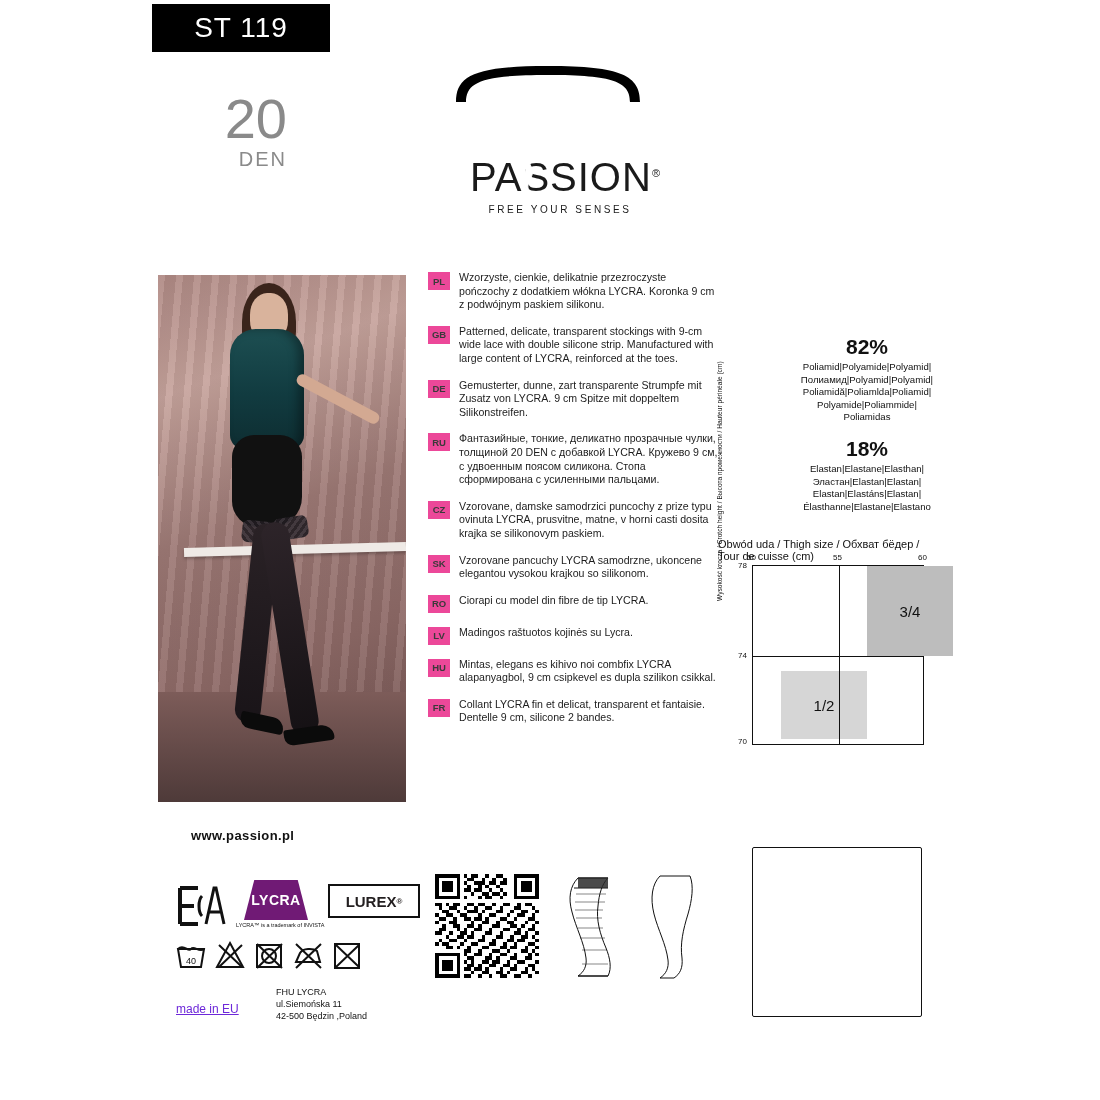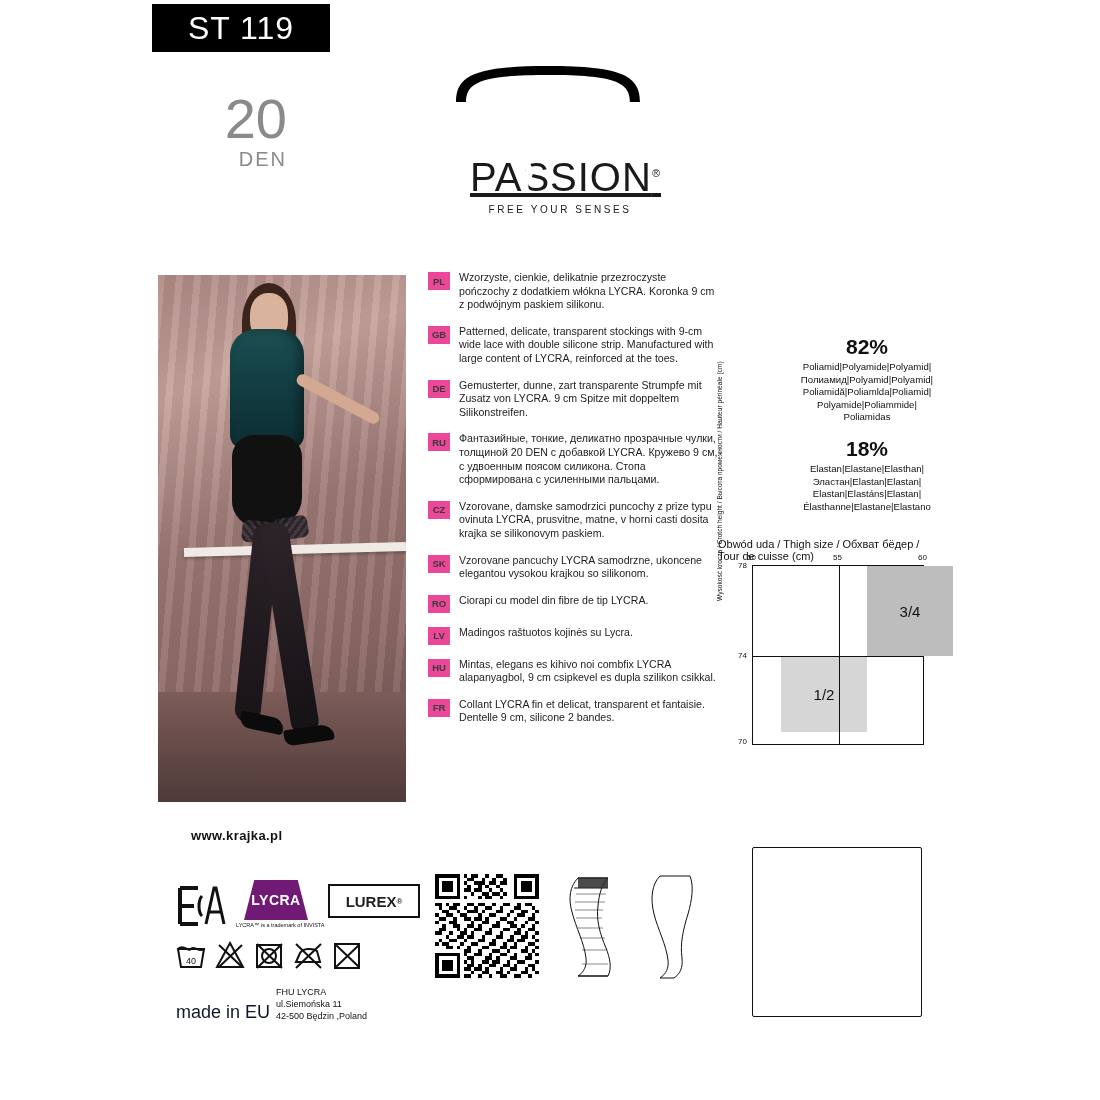--- a/index.html
+++ b/index.html
@@ -12,33 +12,33 @@
     position:relative;
     overflow:hidden;
   }
 
   
   .sku-badge{
     position:absolute; left:152px; top:4px;
     width:178px; height:48px;
     background:#000; color:#fff;
     display:flex; align-items:center; justify-content:center;
-    font-size:32px; letter-spacing:1px; font-weight:400;
+    font-size:28px; letter-spacing:1px; font-weight:400;
   }
   .den-block{ position:absolute; left:197px; top:92px; text-align:right; width:90px;}
   .den-number{ font-size:56px; color:#8a8a8a; line-height:54px; font-weight:400;}
   .den-label{ font-size:20px; color:#8a8a8a; letter-spacing:2px; margin-top:2px;}
 
   
   .hanger{ position:absolute; left:452px; top:62px; width:192px; height:42px;}
   .hanger svg{ display:block; }
 
   
   .brand{ position:absolute; left:470px; top:155px; width:180px; text-align:center;}
-  .brand-name{ font-size:40px; letter-spacing:1px; font-weight:400; color:#1a1a1a; position:relative; display:inline-block;text-decoration:underline;}
+  .brand-name{ font-size:40px; letter-spacing:1px; font-weight:400; color:#1a1a1a; position:relative; display:inline-block;}
   .brand-name .reg{ font-size:11px; vertical-align:super;}
   .brand-tag{ font-size:10px; letter-spacing:2.6px; color:#1a1a1a; margin-top:4px;}
   .brand-flame{ position:absolute; left:46px; top:-2px; width:20px; height:40px; pointer-events:none;}
 
   
   .photo{
     position:absolute; left:158px; top:275px; width:248px; height:527px;
     background:linear-gradient(160deg,#b08a85 0%,#c7a49d 20%,#9e7a76 45%,#8e6a67 70%,#6d4f4d 100%);
     overflow:hidden;
   }
@@ -160,21 +160,21 @@
   .lurex{
     position:absolute; left:152px; top:4px; width:92px; height:34px;
     border:2px solid #111; display:flex; align-items:center; justify-content:center;
     font-size:15px; font-weight:bold;
   }
   .lurex .reg{ font-size:8px; vertical-align:super;}
 
   .care-row{ position:absolute; left:176px; top:940px; width:220px; height:34px; display:flex; gap:9px;}
   .care{ width:30px; height:30px; position:relative;}
 
-  .made-eu{ position:absolute; left:176px; top:1002px; font-size:18px; color:#0f172a;}
+  .made-eu{ position:absolute; left:176px; top:1002px; font-size:12px; color:#6d28d9;text-decoration:underline;}
   .addr{ position:absolute; left:276px; top:986px; font-size:9px; line-height:12px; color:#111;}
 
   
   .qr{ position:absolute; left:435px; top:874px; width:104px; height:104px; background:#fff;}
 
   
   .legdiag{ position:absolute; left:556px; top:872px; width:160px; height:110px;}
 
   
   .emptybox{ position:absolute; left:752px; top:847px; width:170px; height:170px; border:1px solid #111; background:#fff; border-radius:2px;}
@@ -298,28 +298,28 @@
     <div class="size-ylabels">
       <span style="top:-4px;">78</span>
       <span style="top:86px;">74</span>
       <span style="top:172px;">70</span>
     </div>
 
     <div class="size-ytitle">Wysokość krocza / Crotch height / Высота промежности / Hauteur périnéale (cm)</div>
 
     <div class="size-grid">
       <div class="cell g-dark" style="left:86px; top:0; width:86px; height:90px;">3/4</div>
-      <div class="cell g-light" style="left:0; top:90px; width:86px; height:76px;">1/2</div>
+      <div class="cell g-light" style="left:0; top:105px; width:86px; height:68px;">1/2</div>
       <div class="hline" style="top:90px;"></div>
       <div class="vline" style="left:86px;"></div>
     </div>
   </div>
 </div>
 
-<div class="www">www.krajka.pl</div>
+<div class="www">www.passion.pl</div>
 
 <div class="cert-row">
   <div class="eac">
     <svg viewBox="0 0 52 44" width="52" height="44">
       <path d="M4 4 L4 40 M4 4 L22 4 M4 22 L18 22 M4 40 L22 40" stroke="#111" stroke-width="4" fill="none"></path>
       <path d="M30 40 L38 4 L40 4 L48 40 M33 28 L45 28" stroke="#111" stroke-width="3" fill="none"></path>
       <path d="M26 12 C22 16 22 28 26 32" stroke="#111" stroke-width="3" fill="none"></path>
     </svg>
   </div>
 

